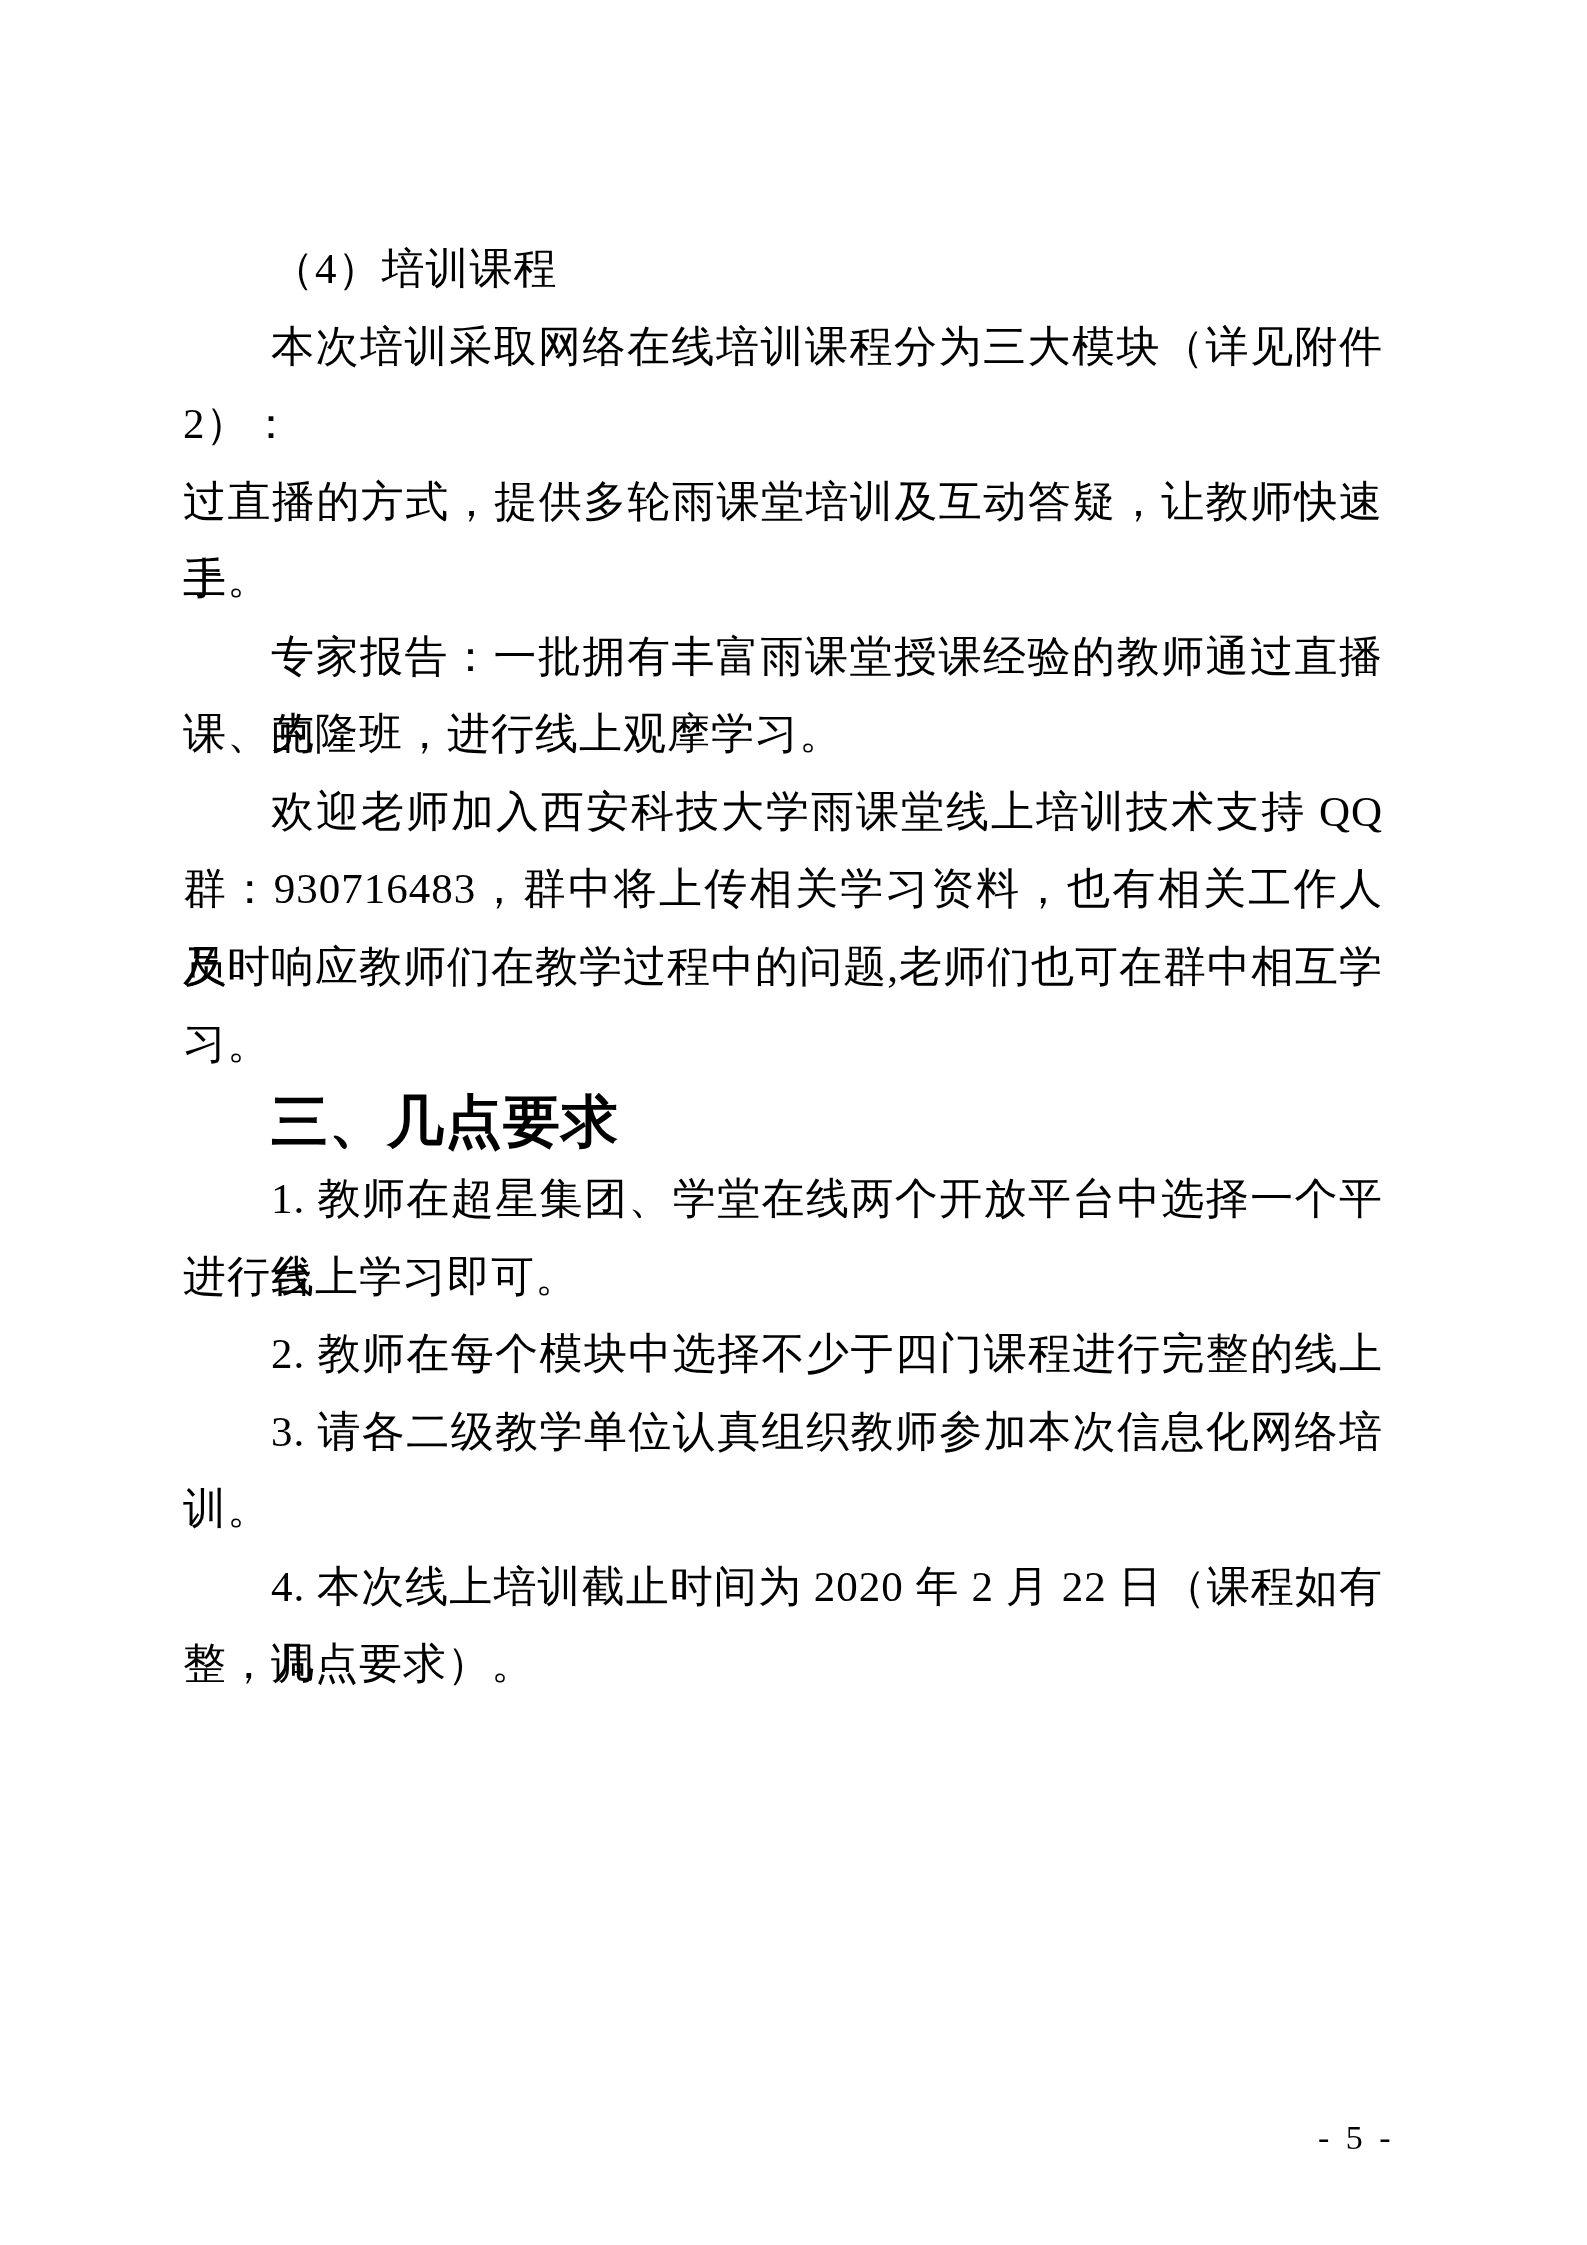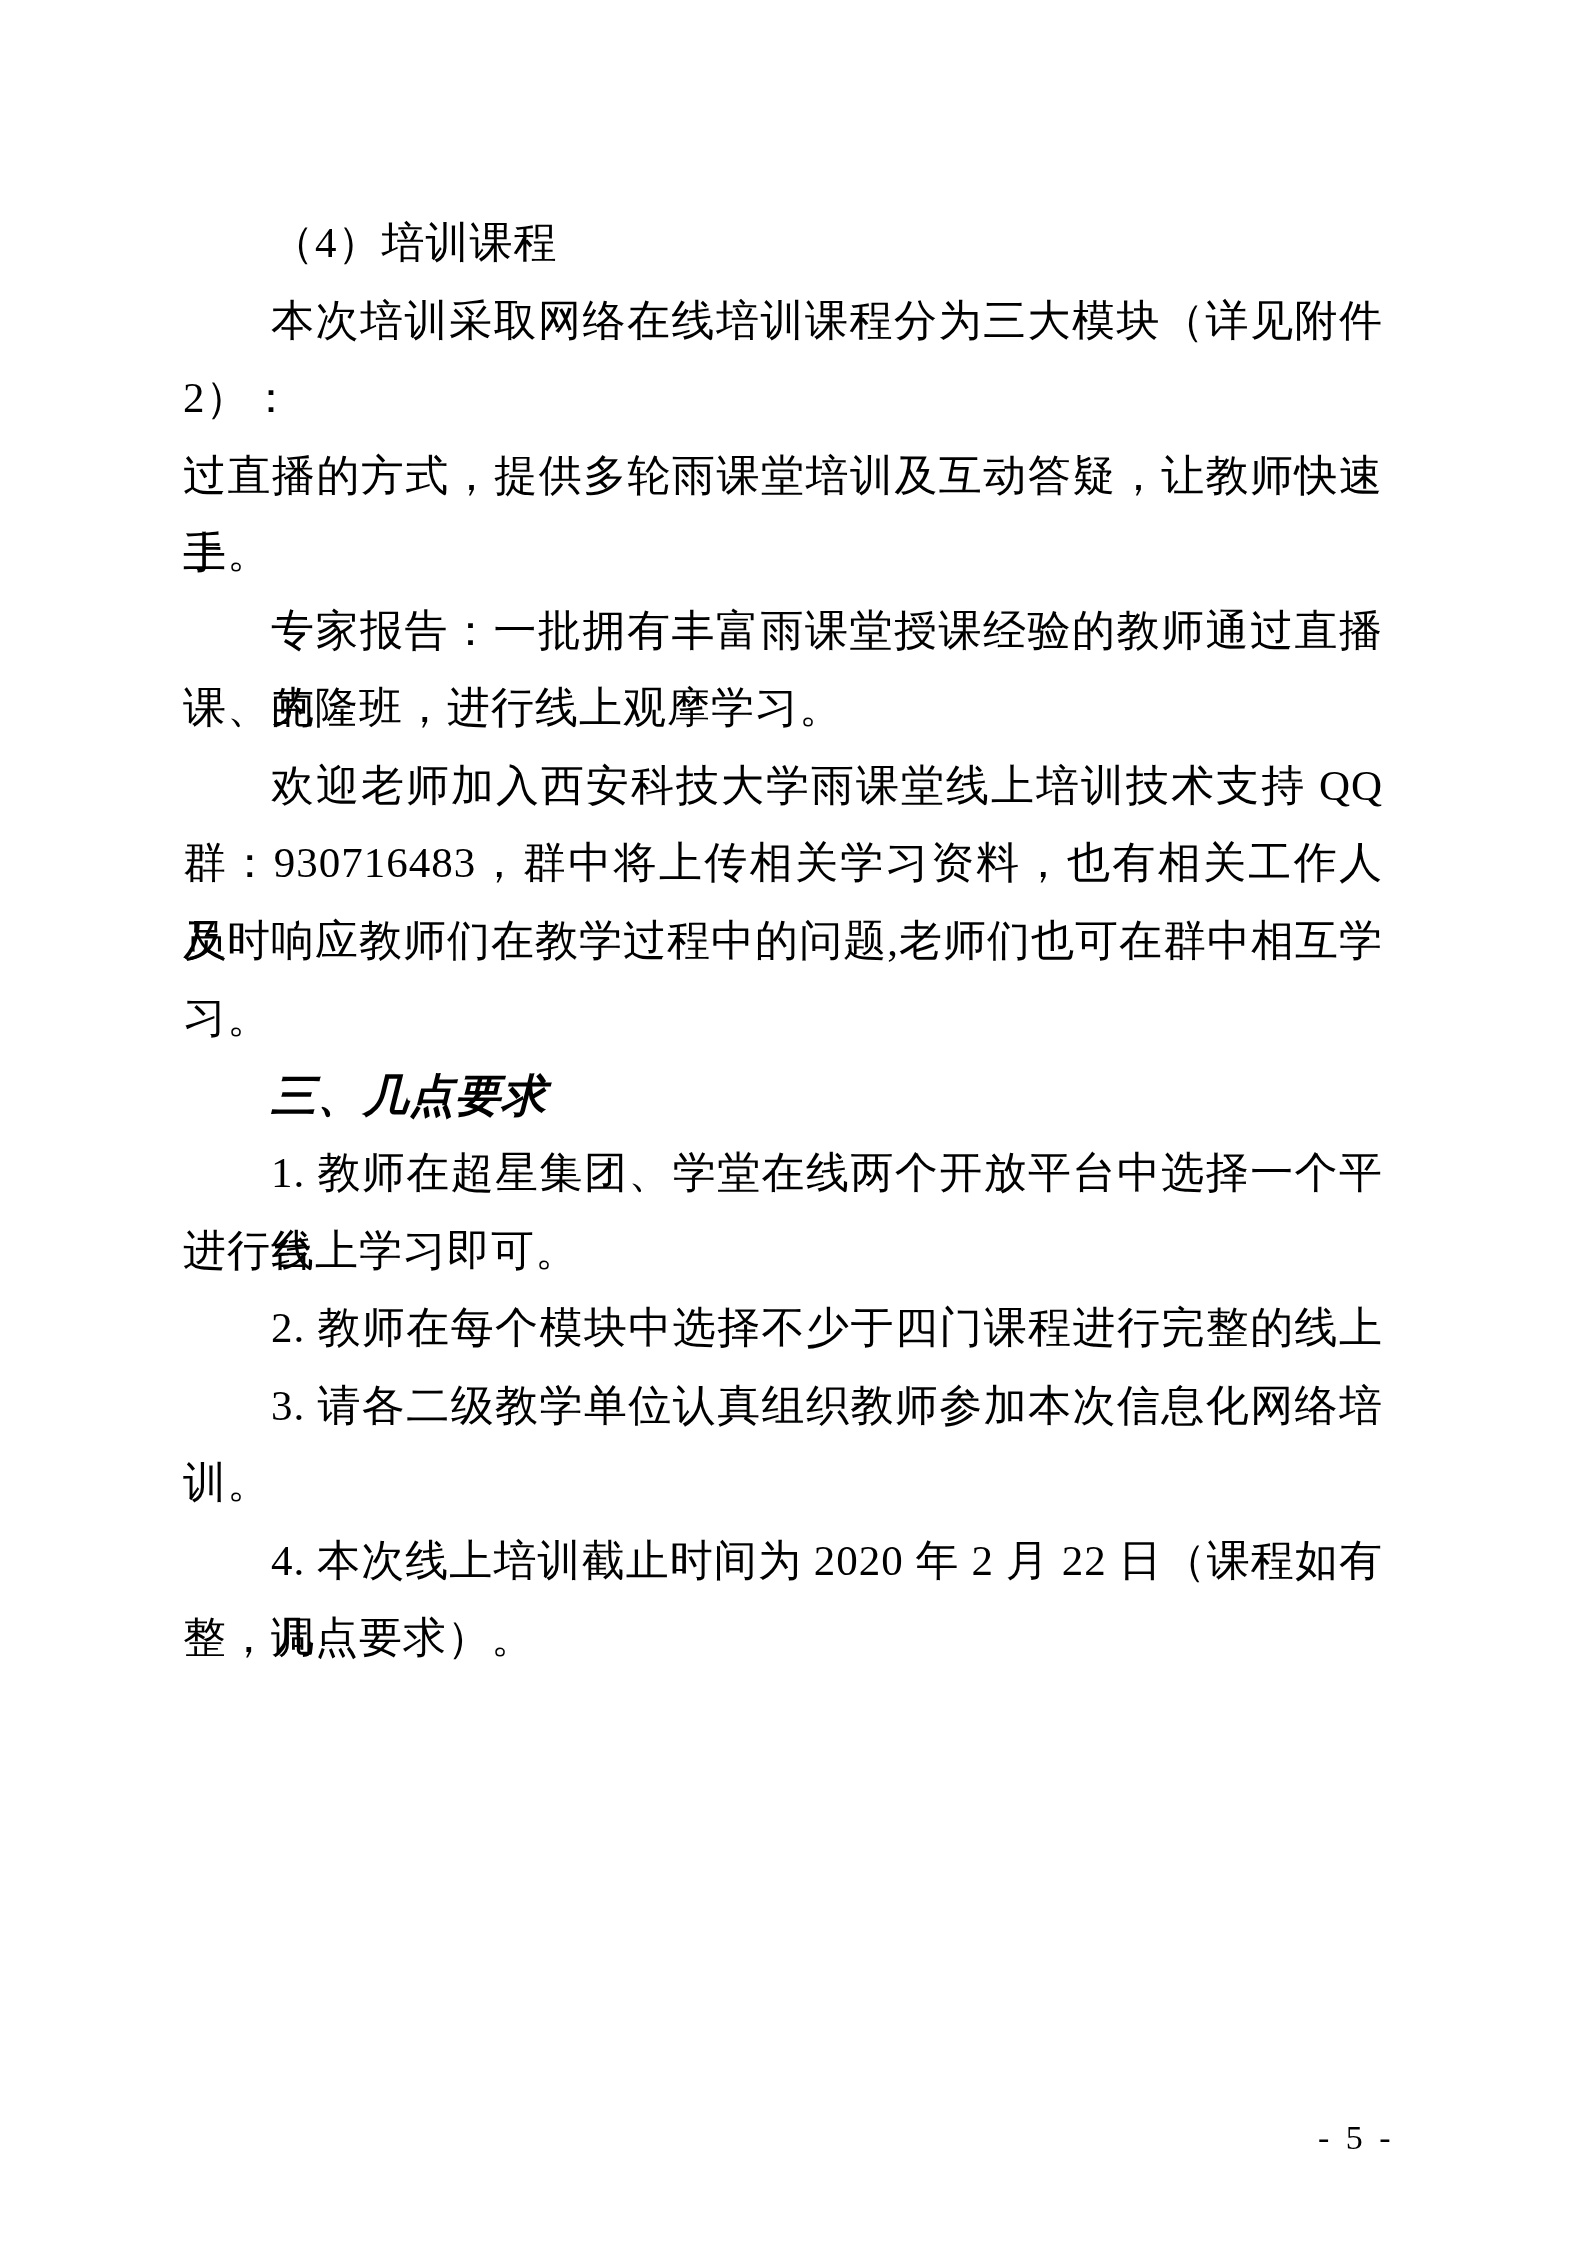--- a/index.html
+++ b/index.html
@@ -13,21 +13,21 @@
     height: 2245px;
     margin: 0 auto;
     background: #ffffff;
     color: #000000;
     font-family: "Liberation Serif", serif;
     overflow: hidden;
   }
   .content {
     position: absolute;
     left: 183px;
-    top: 204px;
+    top: 230px;
     width: 1200px;
   }
   .line {
     font-size: 43px;
     height: 77.5px;
     line-height: 77.5px;
     letter-spacing: 1px;
     white-space: nowrap;
     text-align: left;
   }
@@ -35,22 +35,21 @@
     padding-left: 88px;
   }
   .line.justify {
     white-space: normal;
     text-align: justify;
     text-align-last: justify;
   }
   .line.heading {
     font-family: "Liberation Sans", sans-serif;
     font-weight: bold;
-    font-size: 45px;
-    font-style: italic;
+    font-size: 57px;
   }
   .page-number {
     position: absolute;
     left: 1318px;
     top: 2118px;
     font-size: 34px;
     line-height: 40px;
     letter-spacing: 4px;
     font-family: "Liberation Serif", serif;
     color: #000000;

